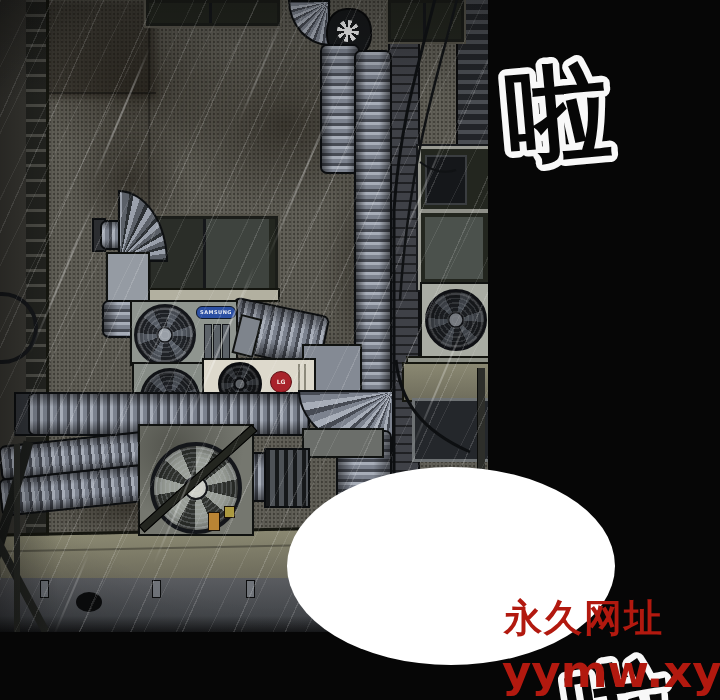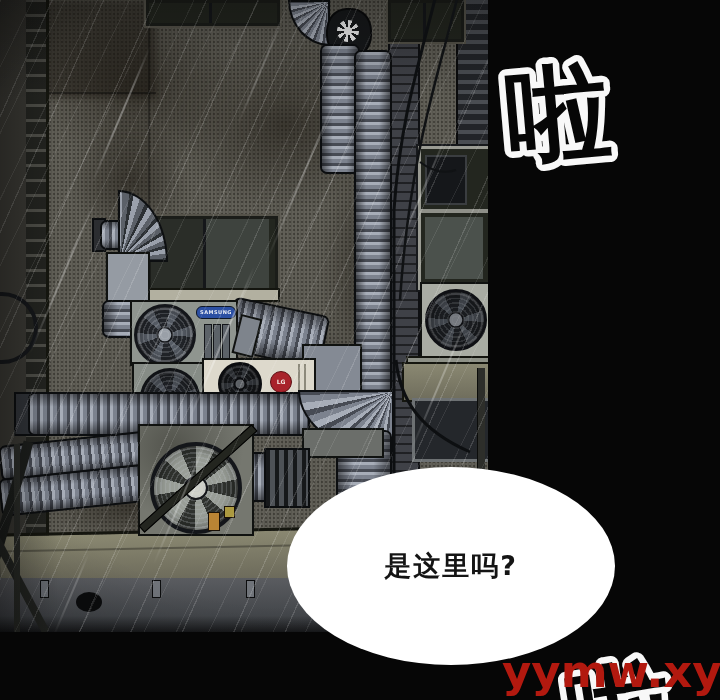--- a/index.html
+++ b/index.html
@@ -227,18 +227,18 @@
 
   <svg class="sfx" style="left:468px;top:28px;" width="180" height="170">
     <text x="90" y="122" font-size="104" text-anchor="middle" transform="rotate(-5 90 85)">啦</text>
   </svg>
 
   <svg class="sfx" style="left:530px;top:638px;" width="190" height="160">
     <text x="92" y="112" font-size="106" text-anchor="middle" transform="rotate(-9 92 80)">啦</text>
   </svg>
 
   <div id="bubble">
-    <div class="line">是这里吗?</div>
   </div>
 
+  <div id="wm1">永久网址</div>
   <div id="wm2">yymw.xyz</div>
 
 </div>
 
 </body></html>

